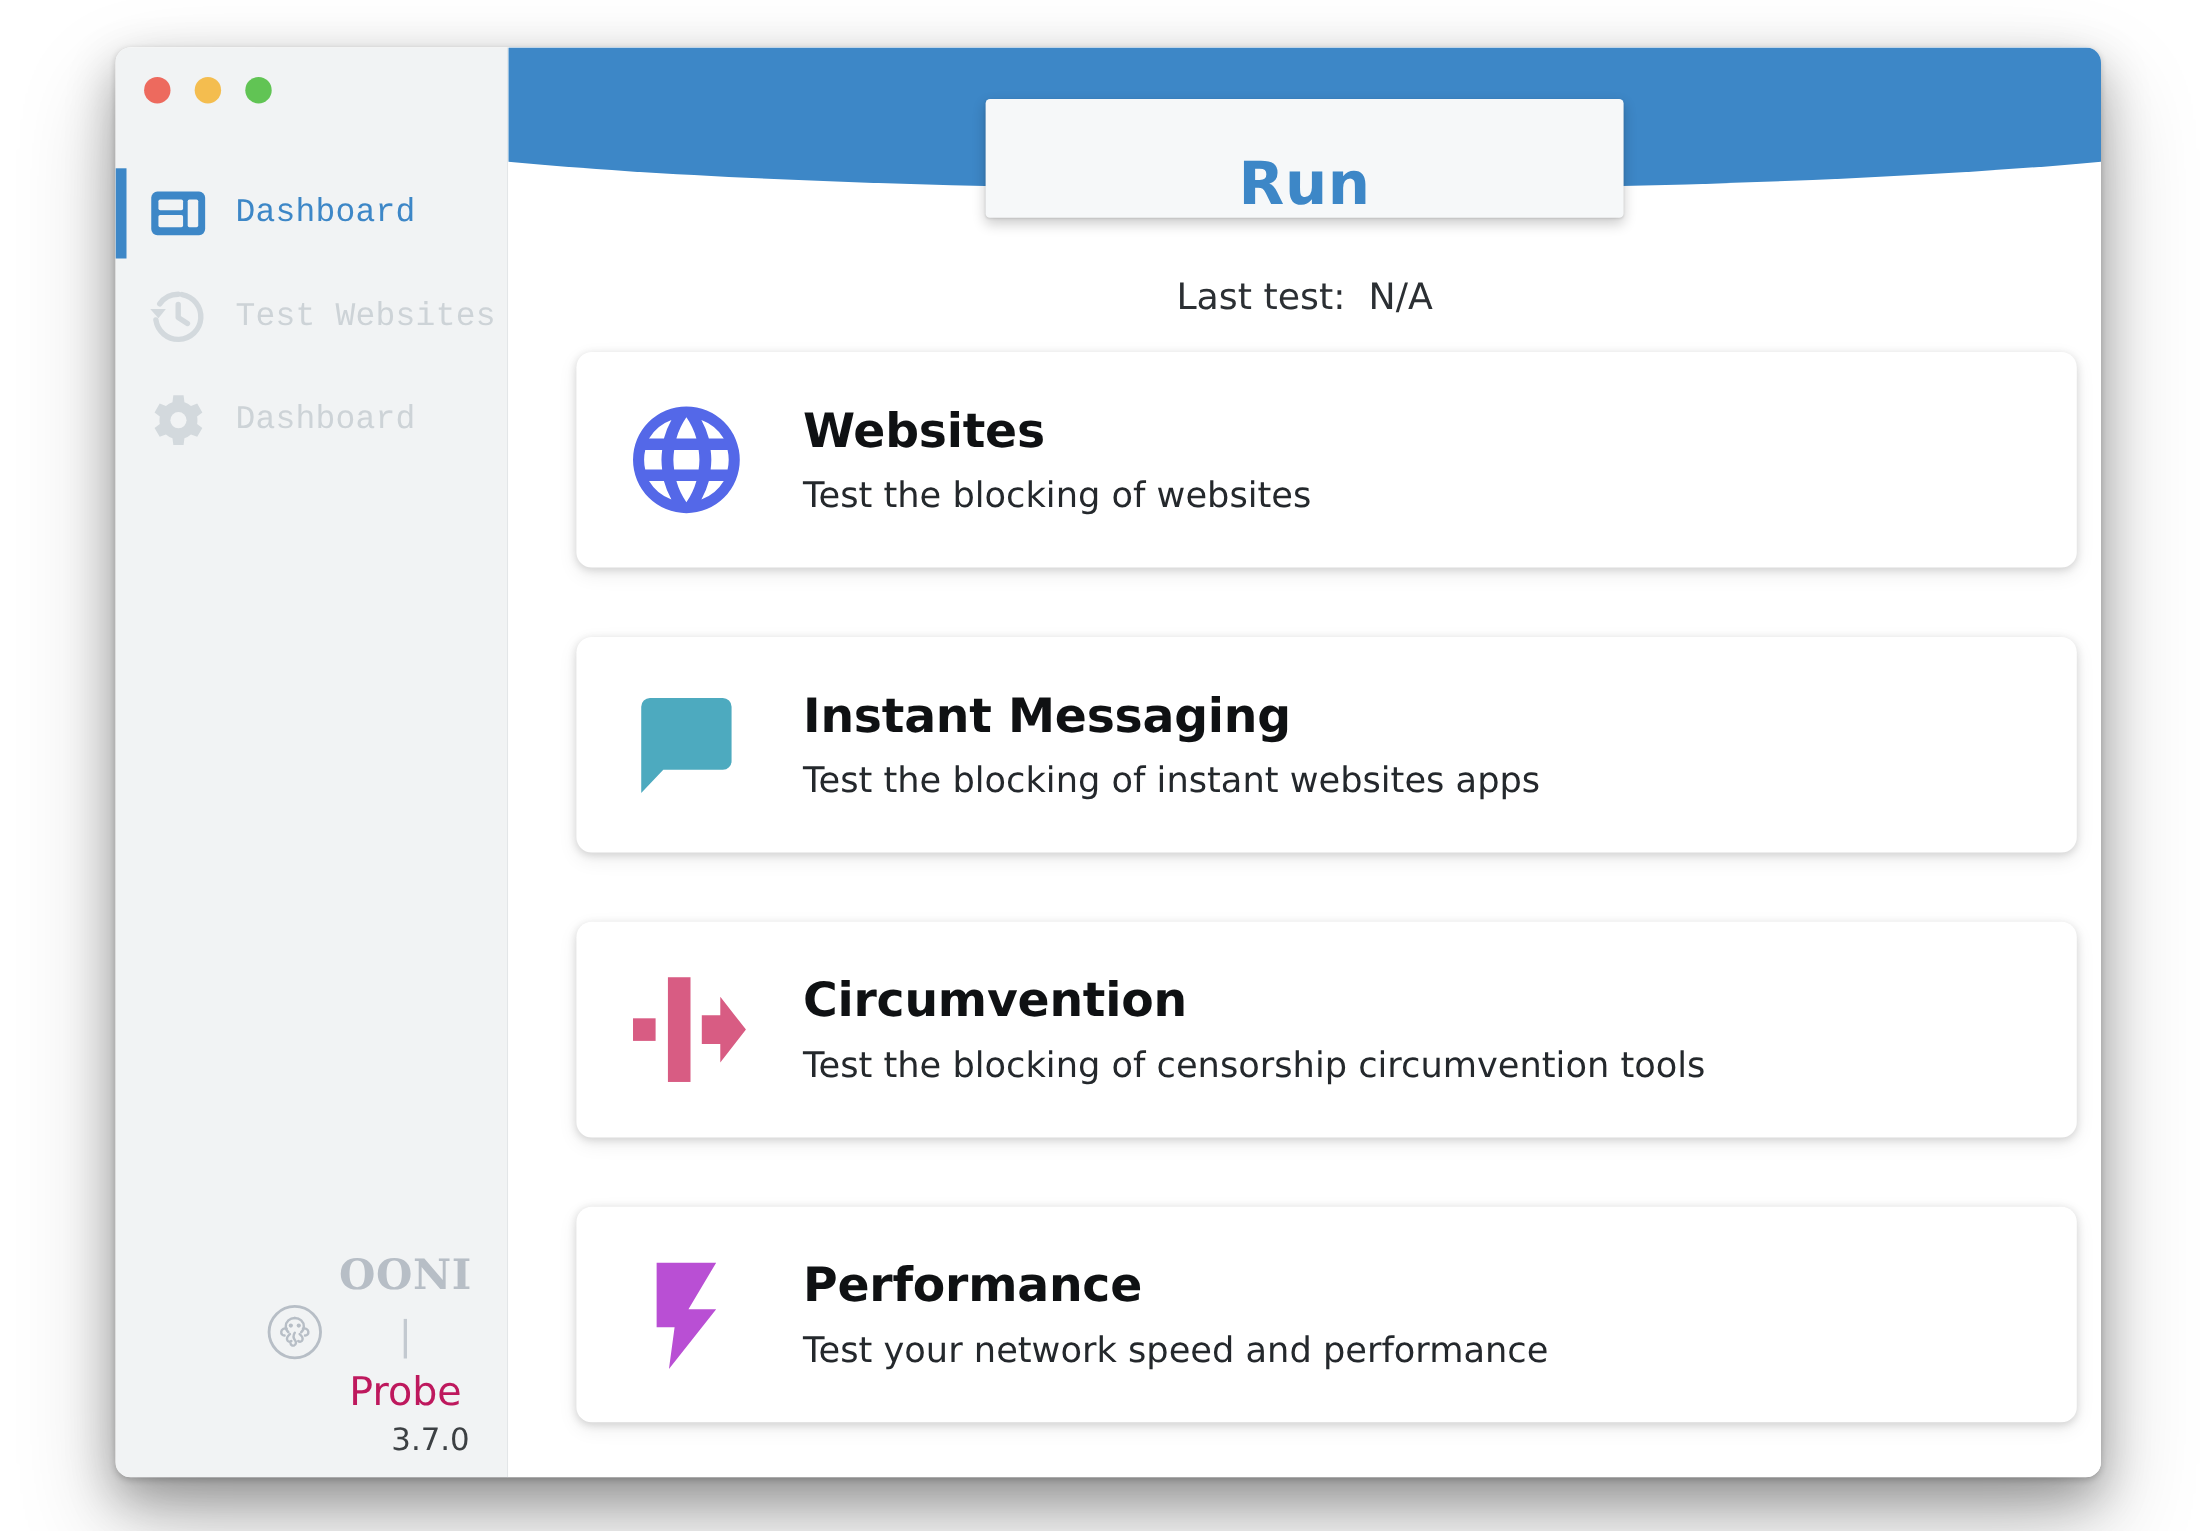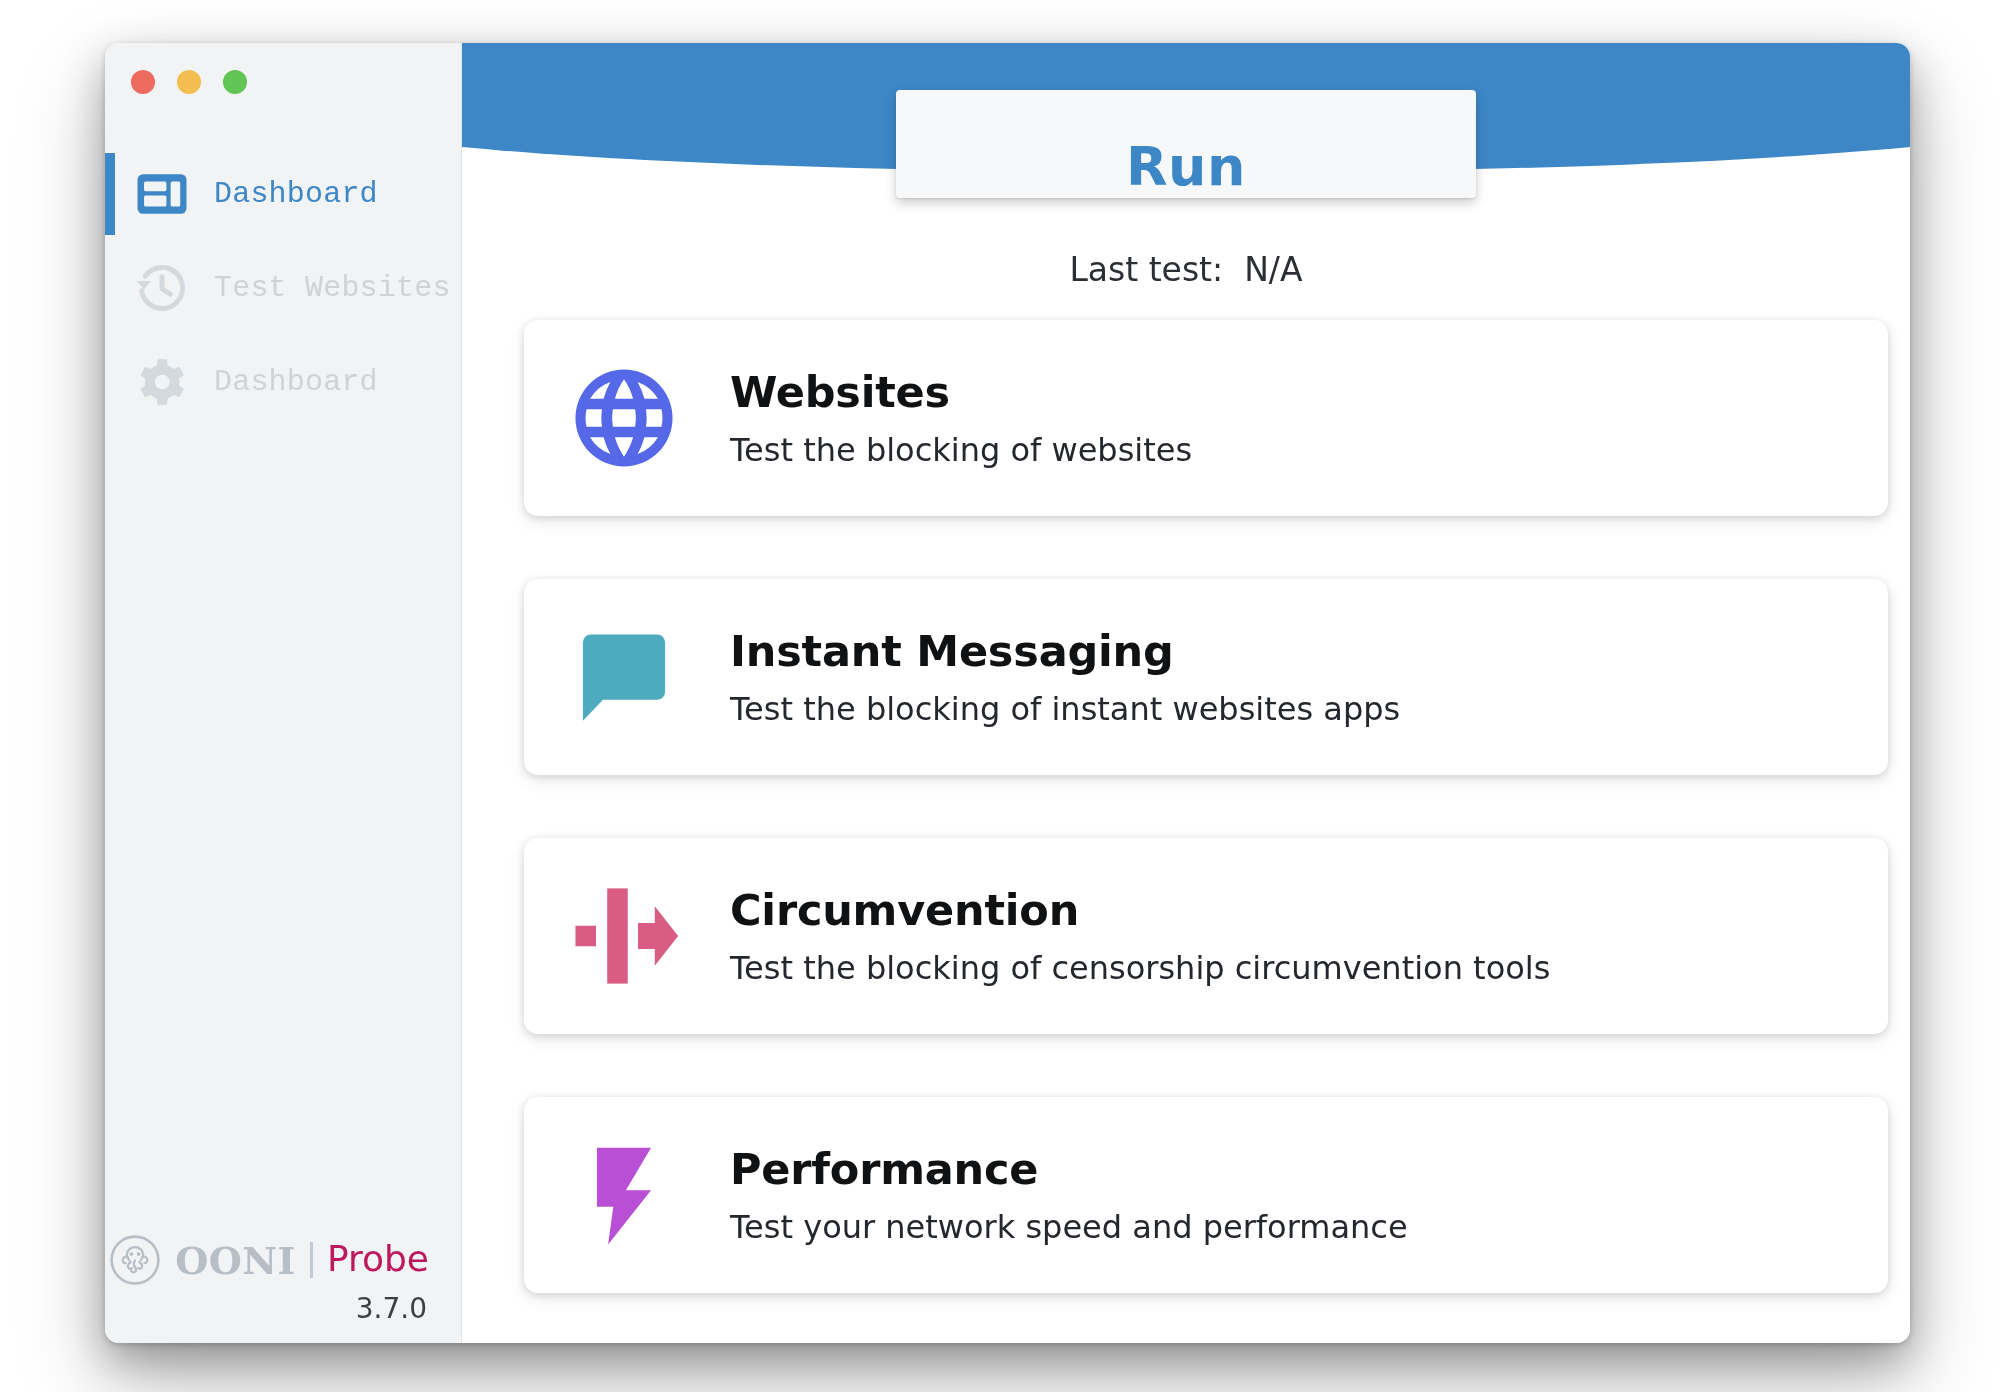--- a/index.html
+++ b/index.html
@@ -107,21 +107,21 @@
   }
   #brand-row {
     display: flex;
     align-items: center;
     justify-content: flex-end;
     gap: 14px;
     padding-right: 10px;
   }
   #brand-mark { width: 52px; height: 52px; flex: 0 0 auto; }
   #brand-text {
-    display: flex; align-items: flex-start; gap: 14px;
+    display: flex; align-items: center; gap: 14px; flex-direction: column;
   }
   #brand-ooni {
     font-family: "DejaVu Serif", serif;
     font-weight: 700;
     font-size: 38px;
     color: #b7bec6;
     letter-spacing: 0.5px;
   }
   #brand-sep {
     width: 3px; height: 36px;

